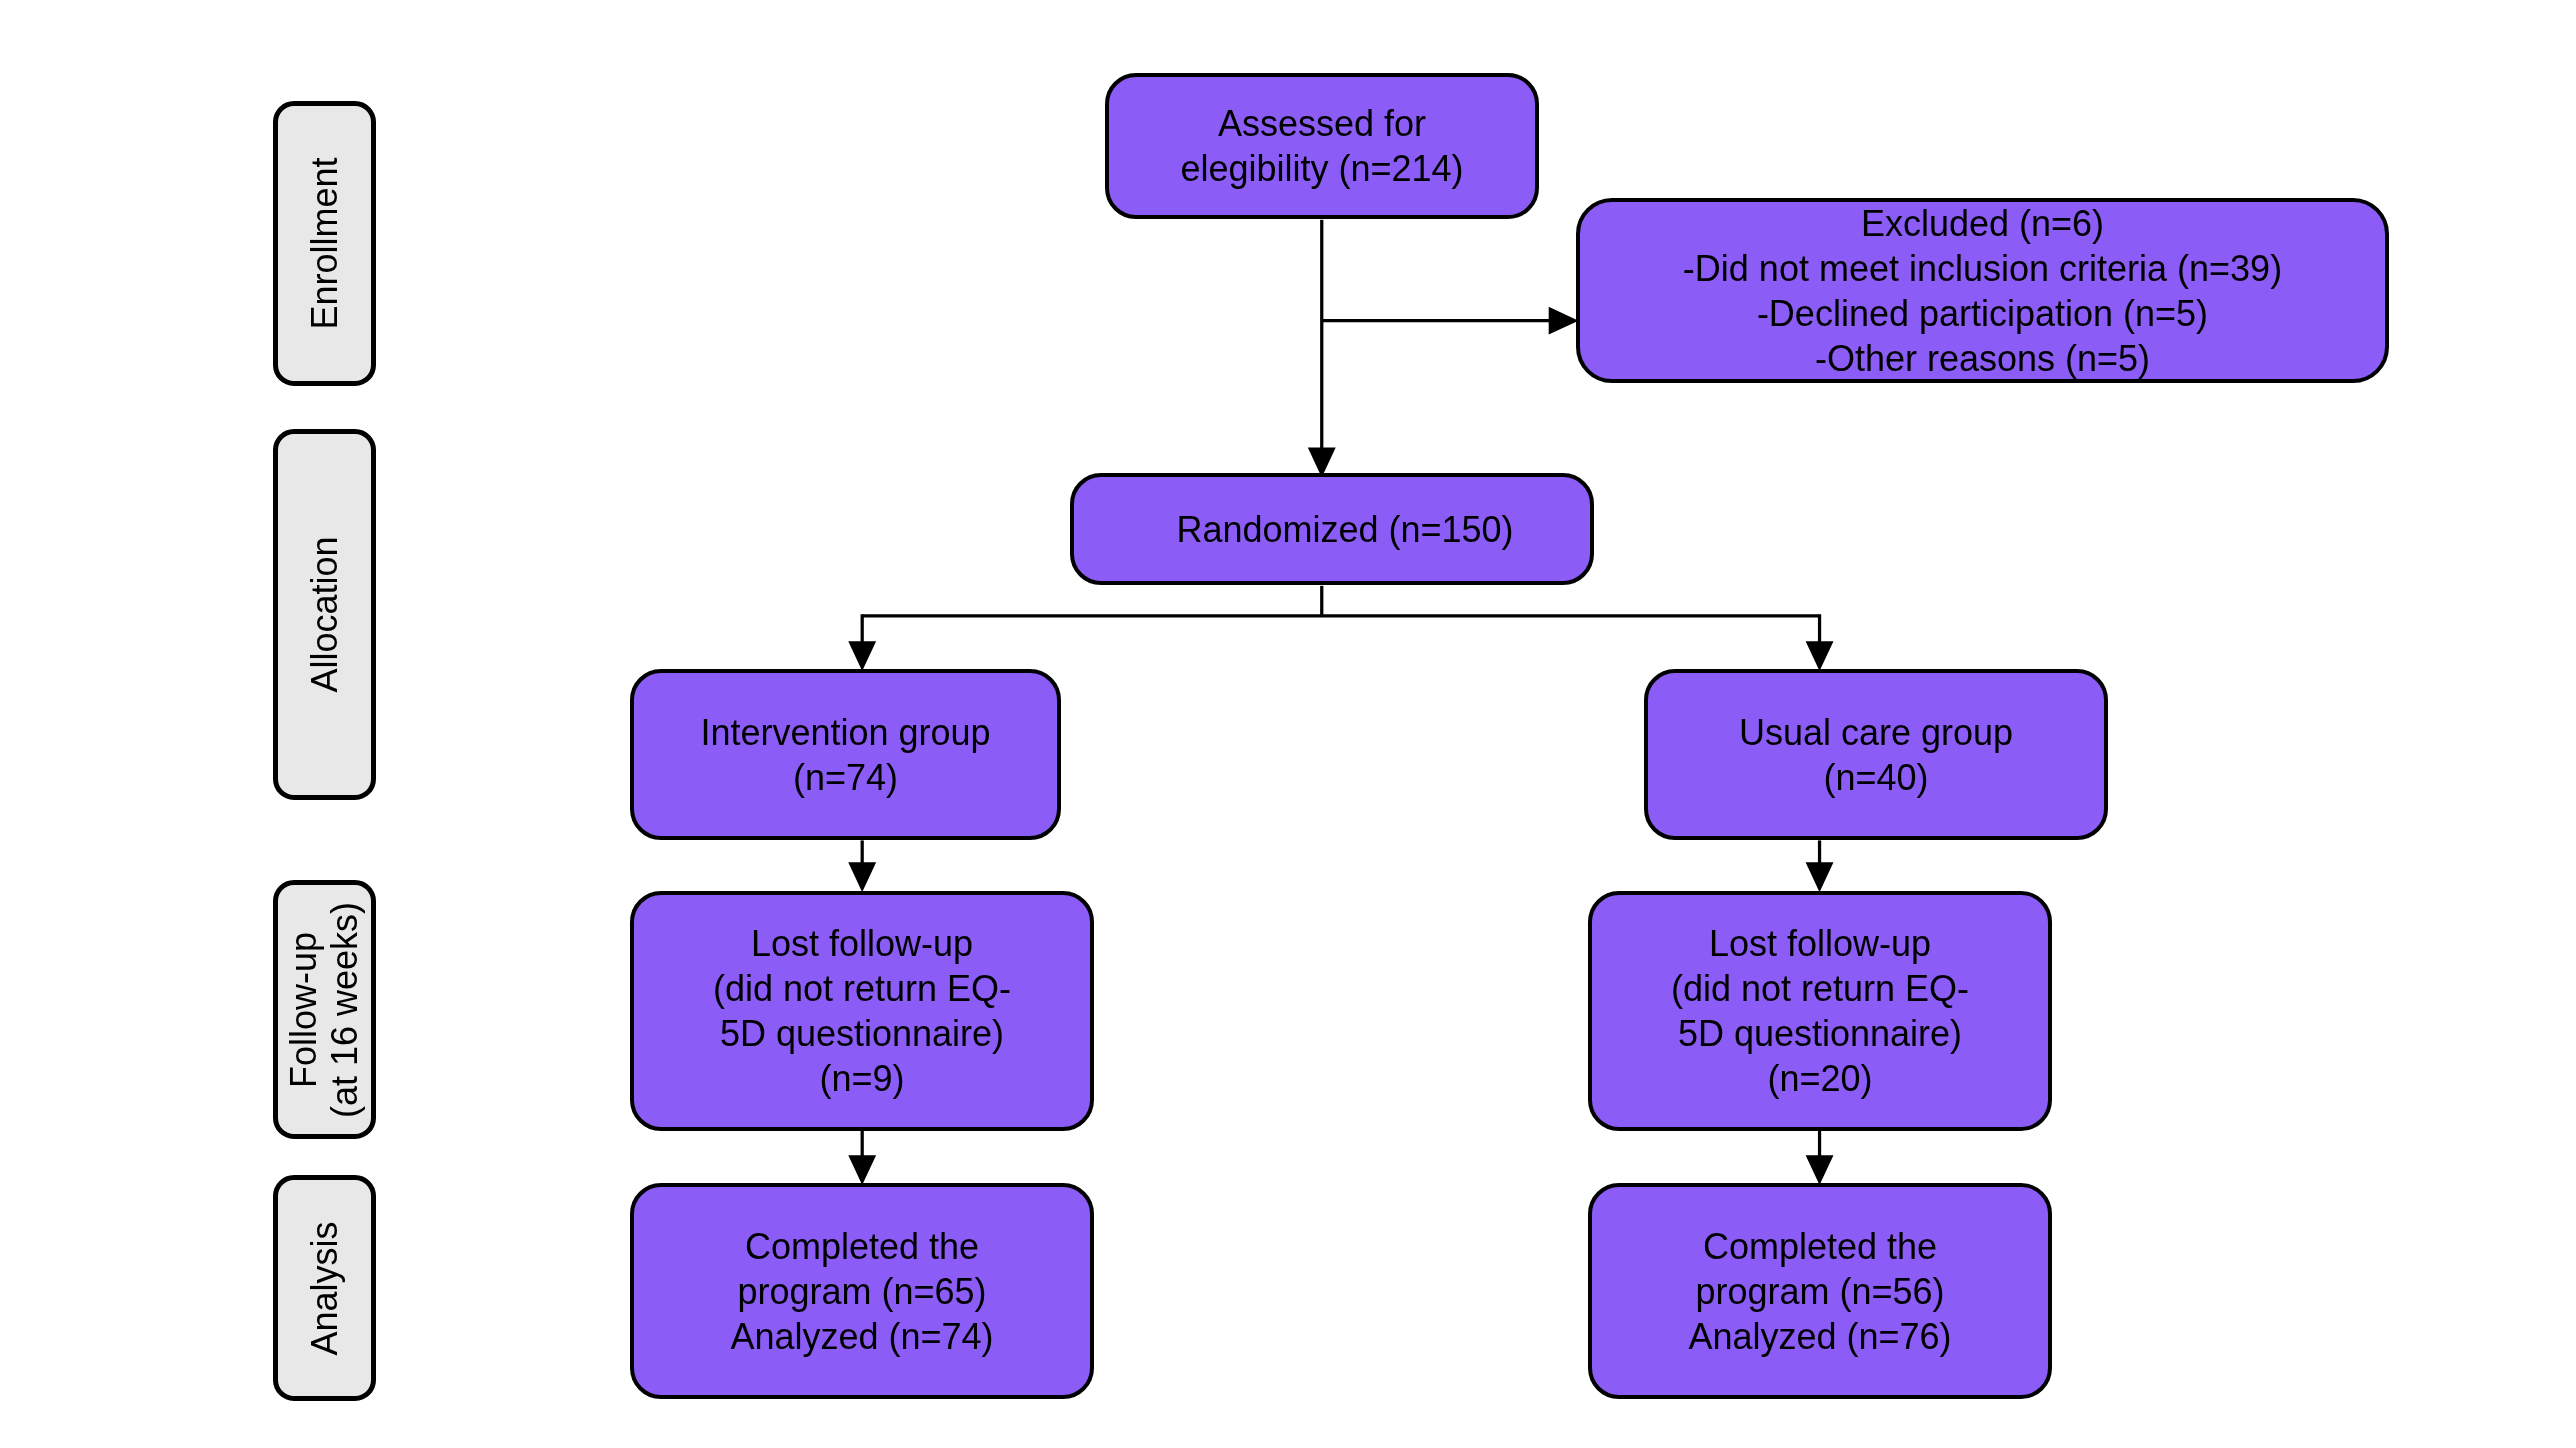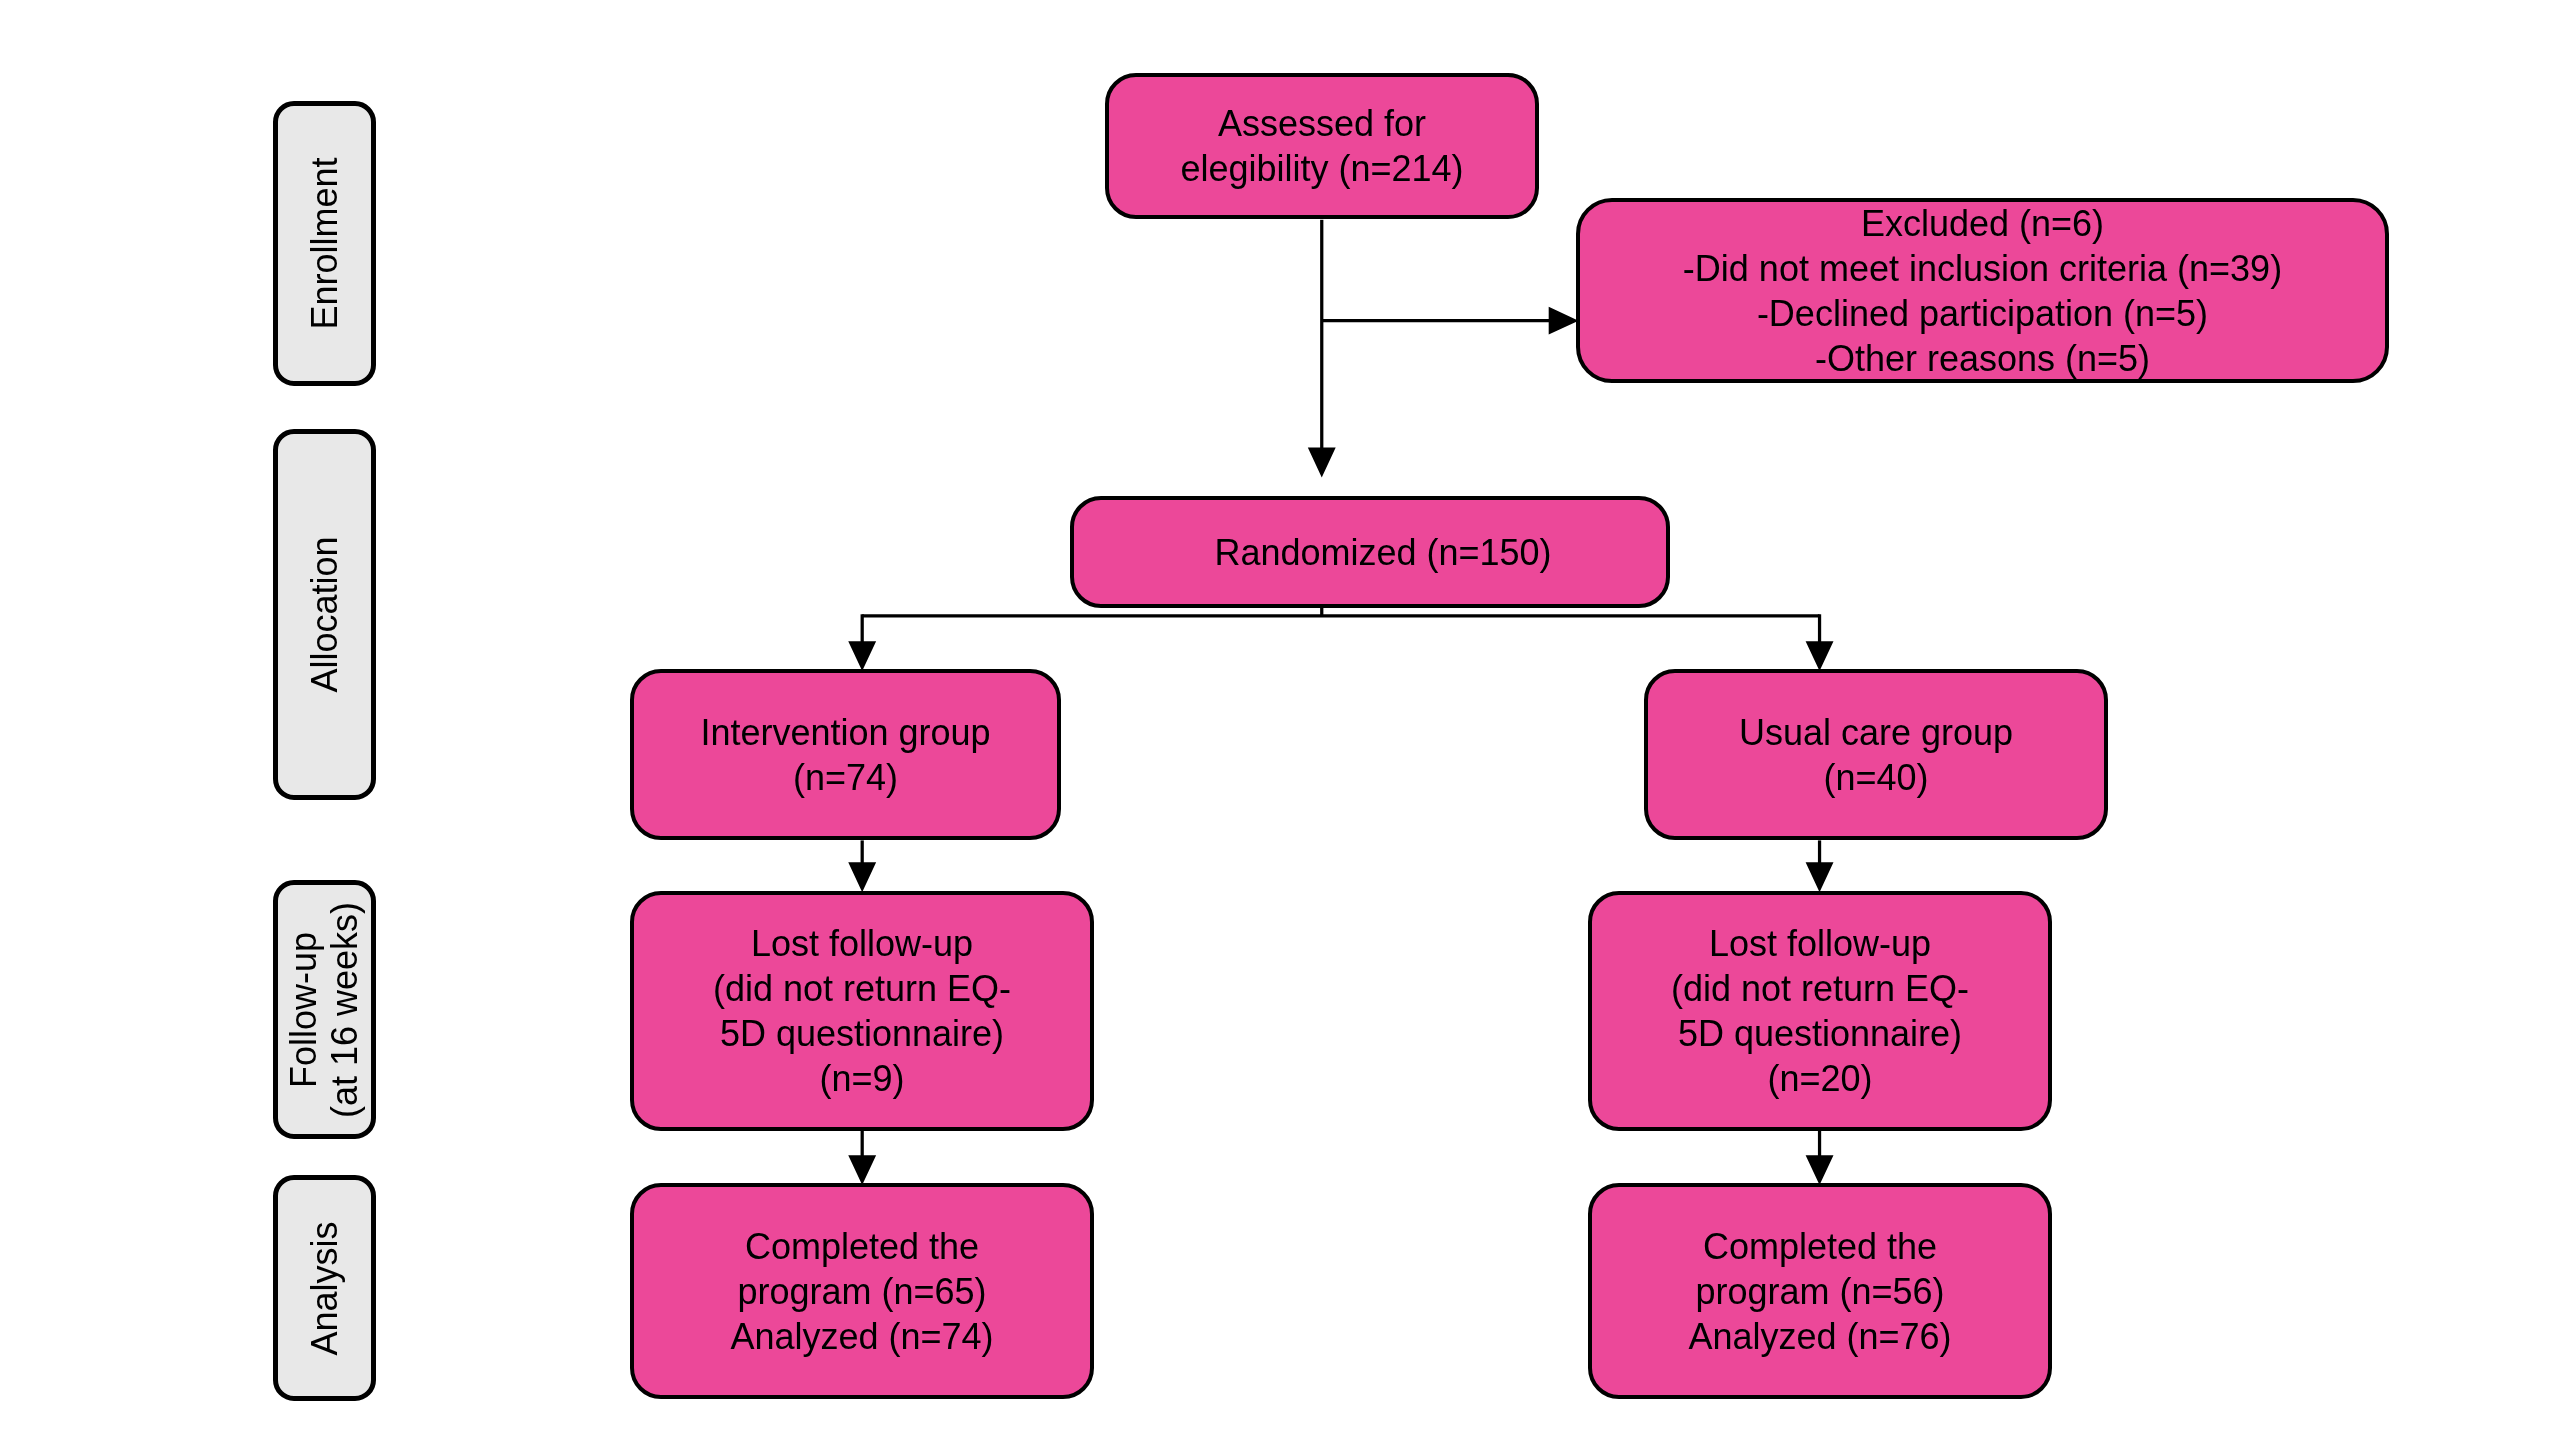--- a/index.html
+++ b/index.html
@@ -16,21 +16,21 @@
     color: #000000;
     overflow: hidden;
   }
   svg.connectors {
     position: absolute;
     left: 0; top: 0;
     width: 2576px; height: 1449px;
   }
   .node {
     position: absolute;
-    background: #ec4899;
+    background: #8b5cf6;
     border: 4.9px solid #000000;
     border-radius: 31px;
     display: flex;
     align-items: center;
     justify-content: center;
     text-align: center;
     box-sizing: border-box;
   }
   .node-text {
     font-size: 36px;
@@ -127,21 +127,21 @@
 
   <div class="node" style="left:1576px; top:198px; width:813px; height:185px; border-radius:36px;">
     <div class="node-text">
       <span class="ln">Excluded (n=6)</span>
       <span class="ln">-Did not meet inclusion criteria (n=39)</span>
       <span class="ln">-Declined participation (n=5)</span>
       <span class="ln">-Other reasons (n=5)</span>
     </div>
   </div>
 
-  <div class="node" style="left:1070px; top:496px; width:600px; height:112px;padding-left:26px;">
+  <div class="node" style="left:1070px; top:473px; width:524px; height:112px;padding-left:26px;">
     <div class="node-text">
       <span class="ln">Randomized (n=150)</span>
     </div>
   </div>
 
   <div class="node" style="left:630px; top:669px; width:431px; height:171px;">
     <div class="node-text">
       <span class="ln">Intervention group</span>
       <span class="ln">(n=74)</span>
     </div>

